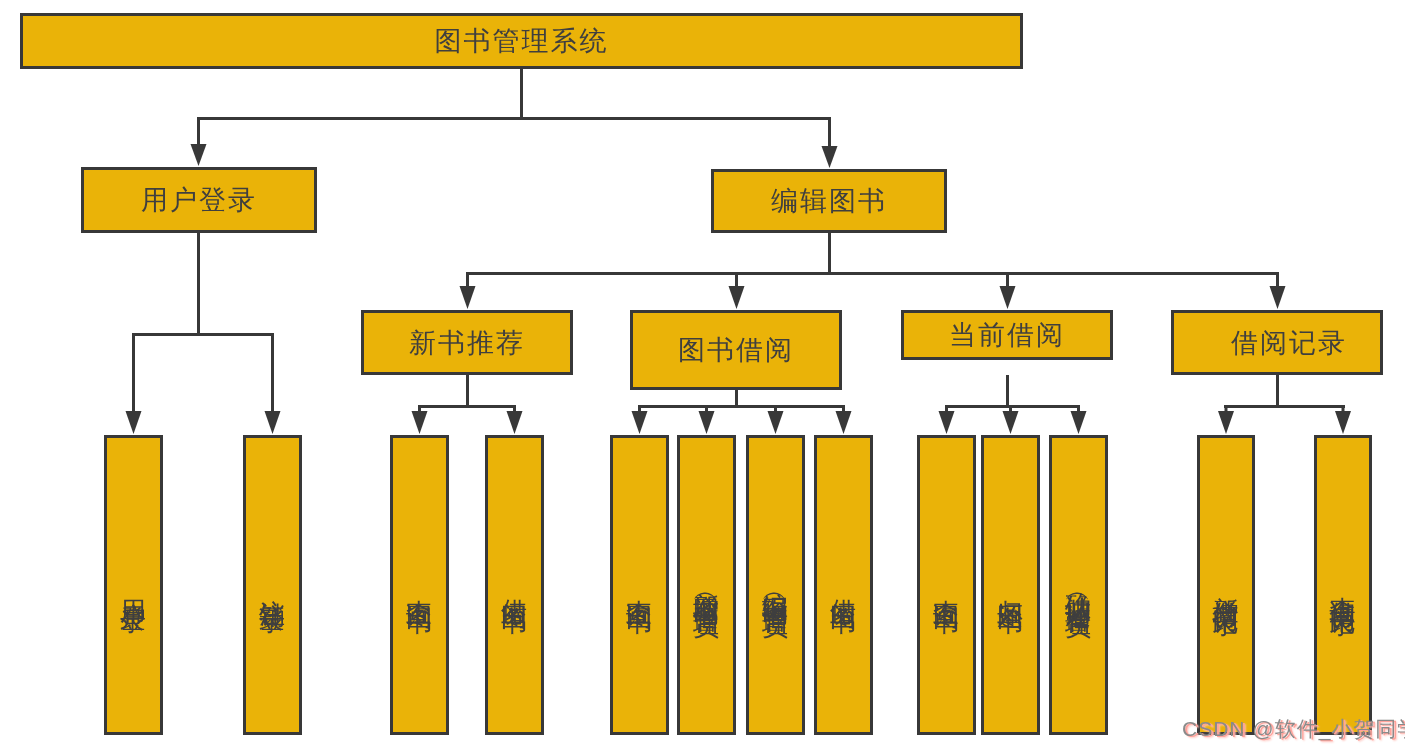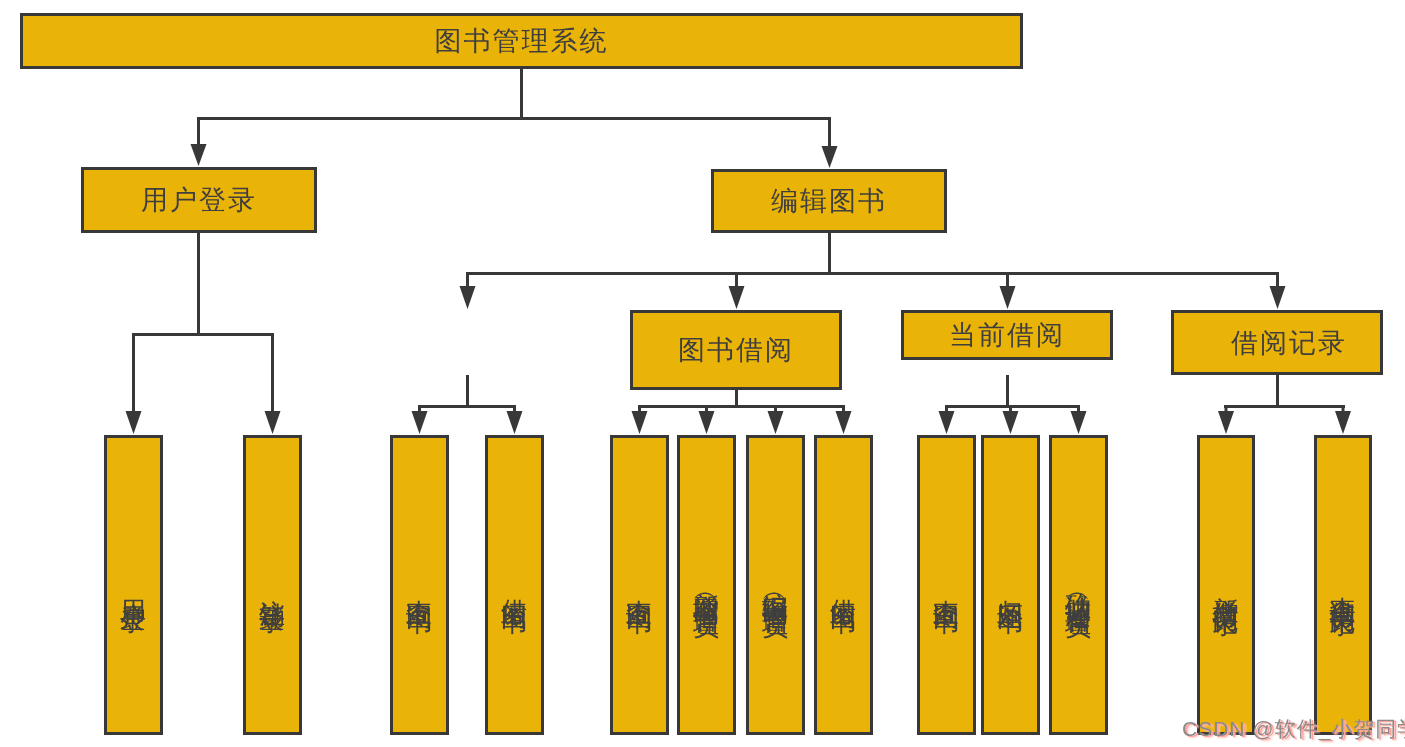--- a/index.html
+++ b/index.html
@@ -126,20 +126,21 @@
       <path d="M1343 405 V412" fill="none"></path>
       <polygon points="1335,411 1351,411 1343,434" stroke="none"></polygon>
     </g>
   </svg>
 
   <div class="node" style="left:20px; top:13px; width:1003px; height:56px;">图书管理系统</div>
 
   <div class="node" style="left:81px; top:167px; width:236px; height:66px;">用户登录</div>
   <div class="node" style="left:711px; top:169px; width:236px; height:64px;">编辑图书</div>
 
+  <div class="node" style="left:361px; top:310px; width:212px; height:65px;">新书推荐</div>
   <div class="node" style="left:630px; top:310px; width:212px; height:80px;">图书借阅</div>
   <div class="node" style="left:901px; top:310px; width:212px; height:50px;">当前借阅</div>
   <div class="node" style="left:1171px; top:310px; width:212px; height:65px;padding-left:24px;">借阅记录</div>
 
   <div class="node leaf" style="left:104px; top:435px; width:59px; height:300px;">用户登录</div>
   <div class="node leaf" style="left:243px; top:435px; width:59px; height:300px;">注销登录</div>
 
   <div class="node leaf" style="left:390px; top:435px; width:59px; height:300px;">查询图书</div>
   <div class="node leaf" style="left:485px; top:435px; width:59px; height:300px;">借阅图书</div>
 

